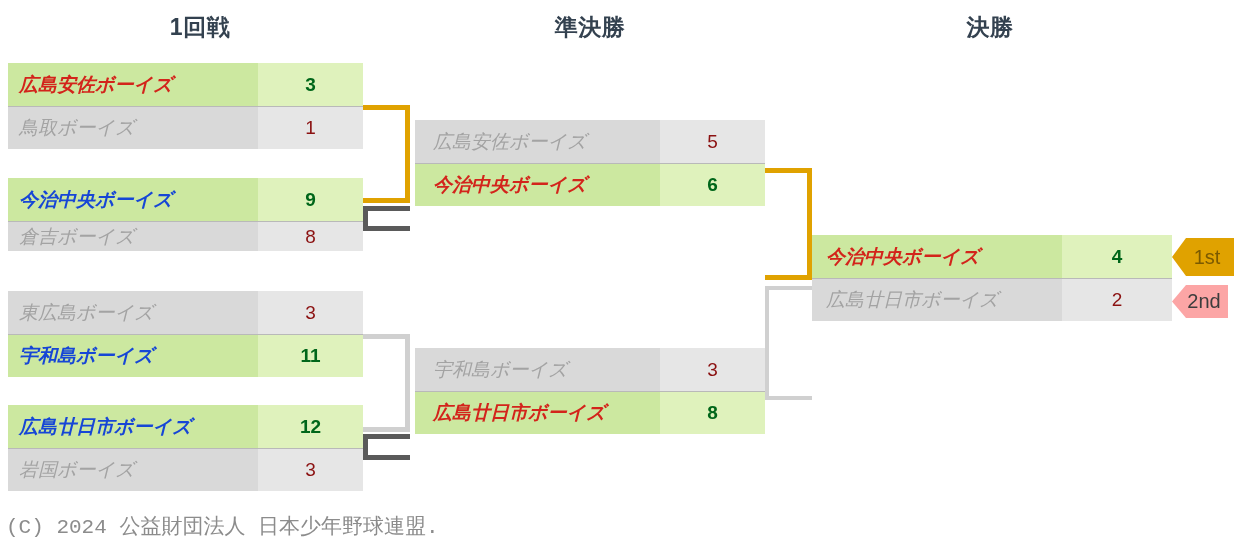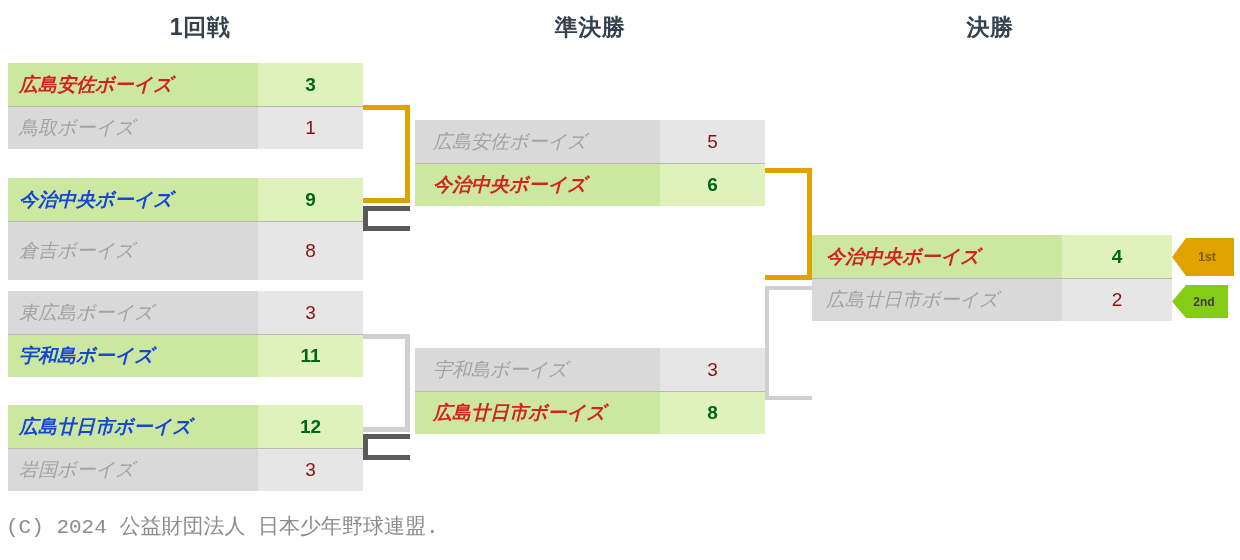--- a/index.html
+++ b/index.html
@@ -65,28 +65,28 @@
   
   .conn{position:absolute;}
   .conn .h,.conn .v{position:absolute;}
 
   
   .pennant{
     position:absolute;
     display:flex;
     align-items:center;
     justify-content:center;
-    font-size:12px;
-    font-weight:bold;
+    font-size:20px;
+    font-weight:normal;
     box-sizing:border-box;
     padding-left:8px;
     clip-path:polygon(0% 50%, 14px 0%, 100% 0%, 100% 100%, 14px 100%);
   }
   .pennant.gold{background:#e0a200;color:#7b5a00;}
-  .pennant.silver{background:#84cc16;color:#3d3d3d;}
+  .pennant.silver{background:#fca5a5;color:#3d3d3d;}
 
   
   #footer{
     position:absolute;
     left:6px;
     top:512px;
     font-size:21px;
     color:#8c8c8c;
     white-space:nowrap;
     font-family:Liberation Mono, monospace;
@@ -116,21 +116,21 @@
     </div>
   </div>
 
   <div class="match" style="left:8px;top:178px;width:355px;height:86px;">
     <div class="row win" style="height:43px;">
       <div class="cell-name" style="width:250px;">
         <span class="name-blue">今治中央ボーイズ</span>
       </div>
       <div class="cell-score" style="width:105px;">9</div>
     </div>
-    <div class="row lose" style="height:59px;">
+    <div class="row lose" style="height:30px;">
       <div class="cell-name" style="width:250px;">
         <span class="name-gray">倉吉ボーイズ</span>
       </div>
       <div class="cell-score" style="width:105px;">8</div>
     </div>
   </div>
 
   <div class="match" style="left:8px;top:291px;width:355px;height:86px;">
     <div class="row lose" style="height:43px;">
       <div class="cell-name" style="width:250px;">

